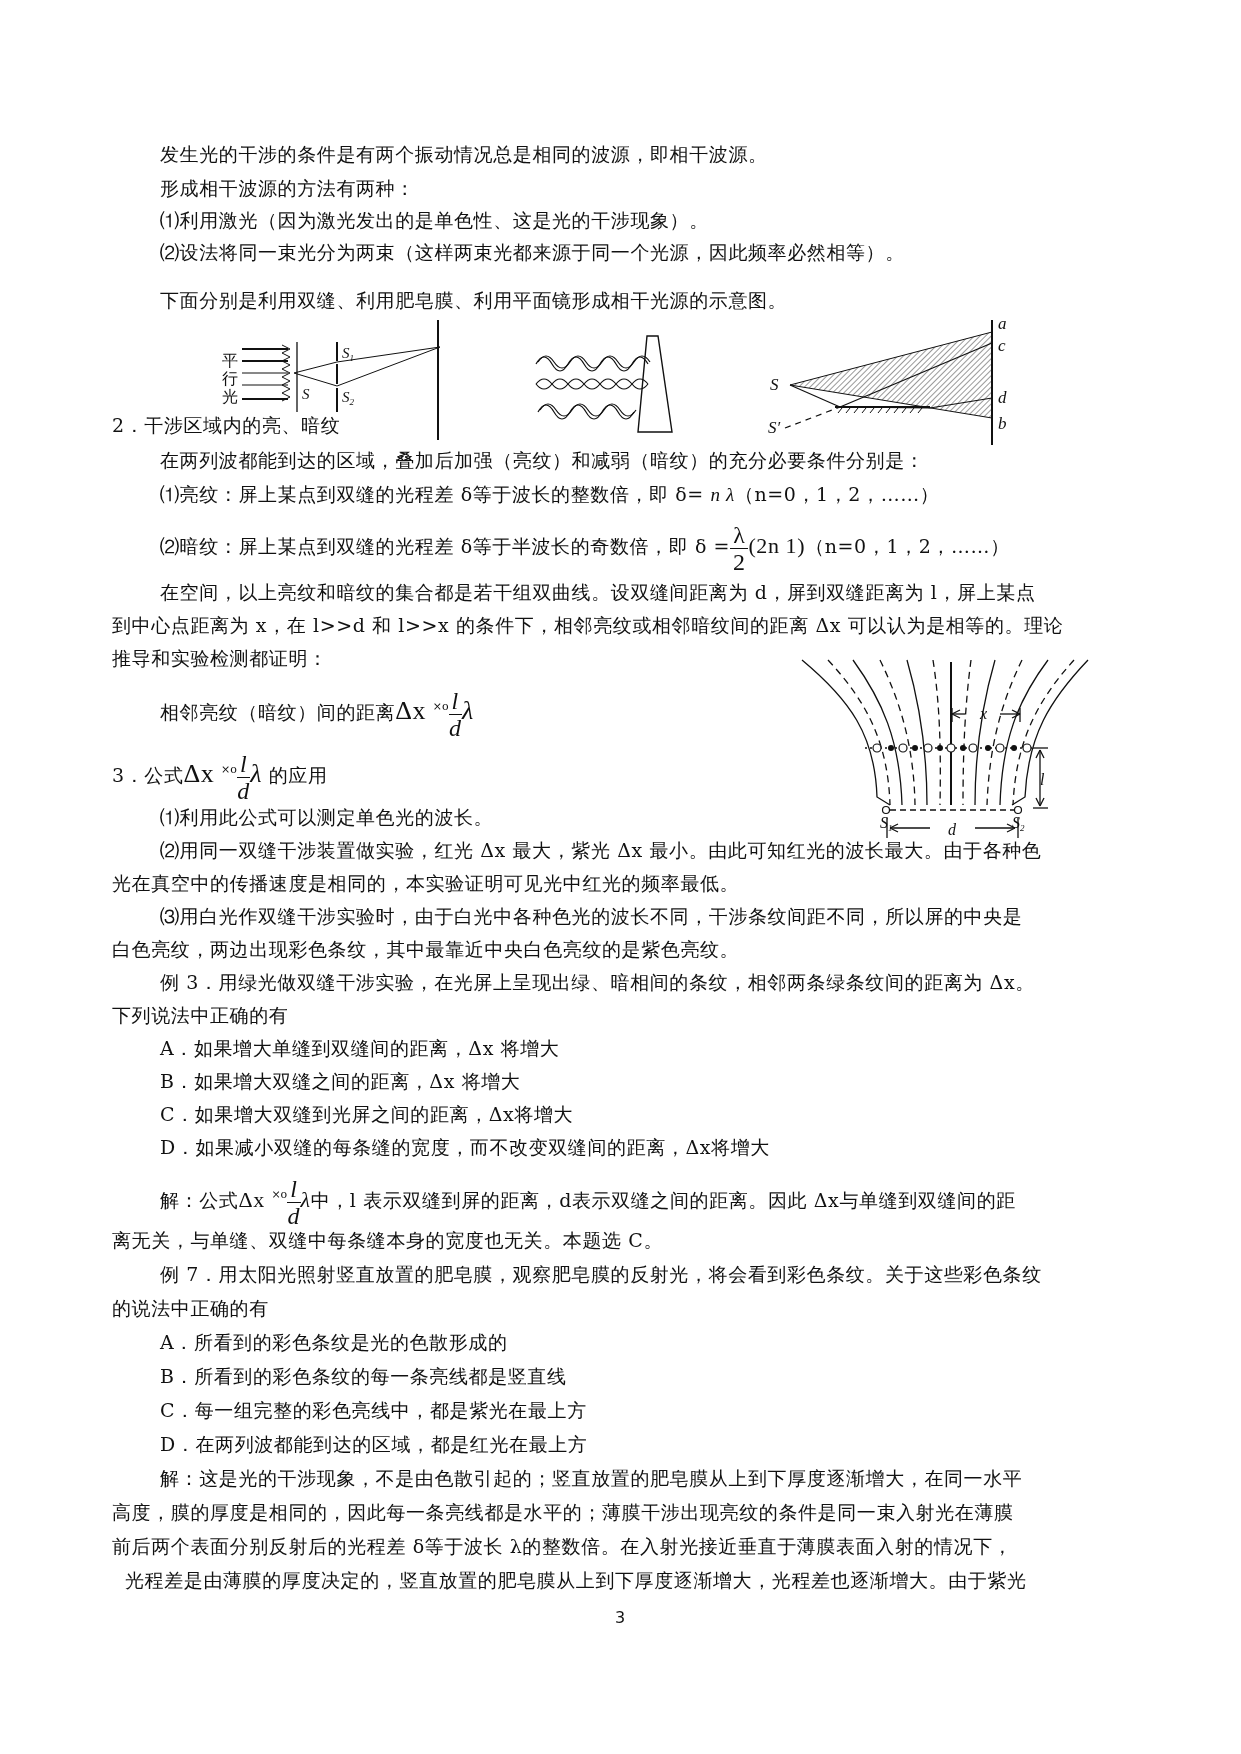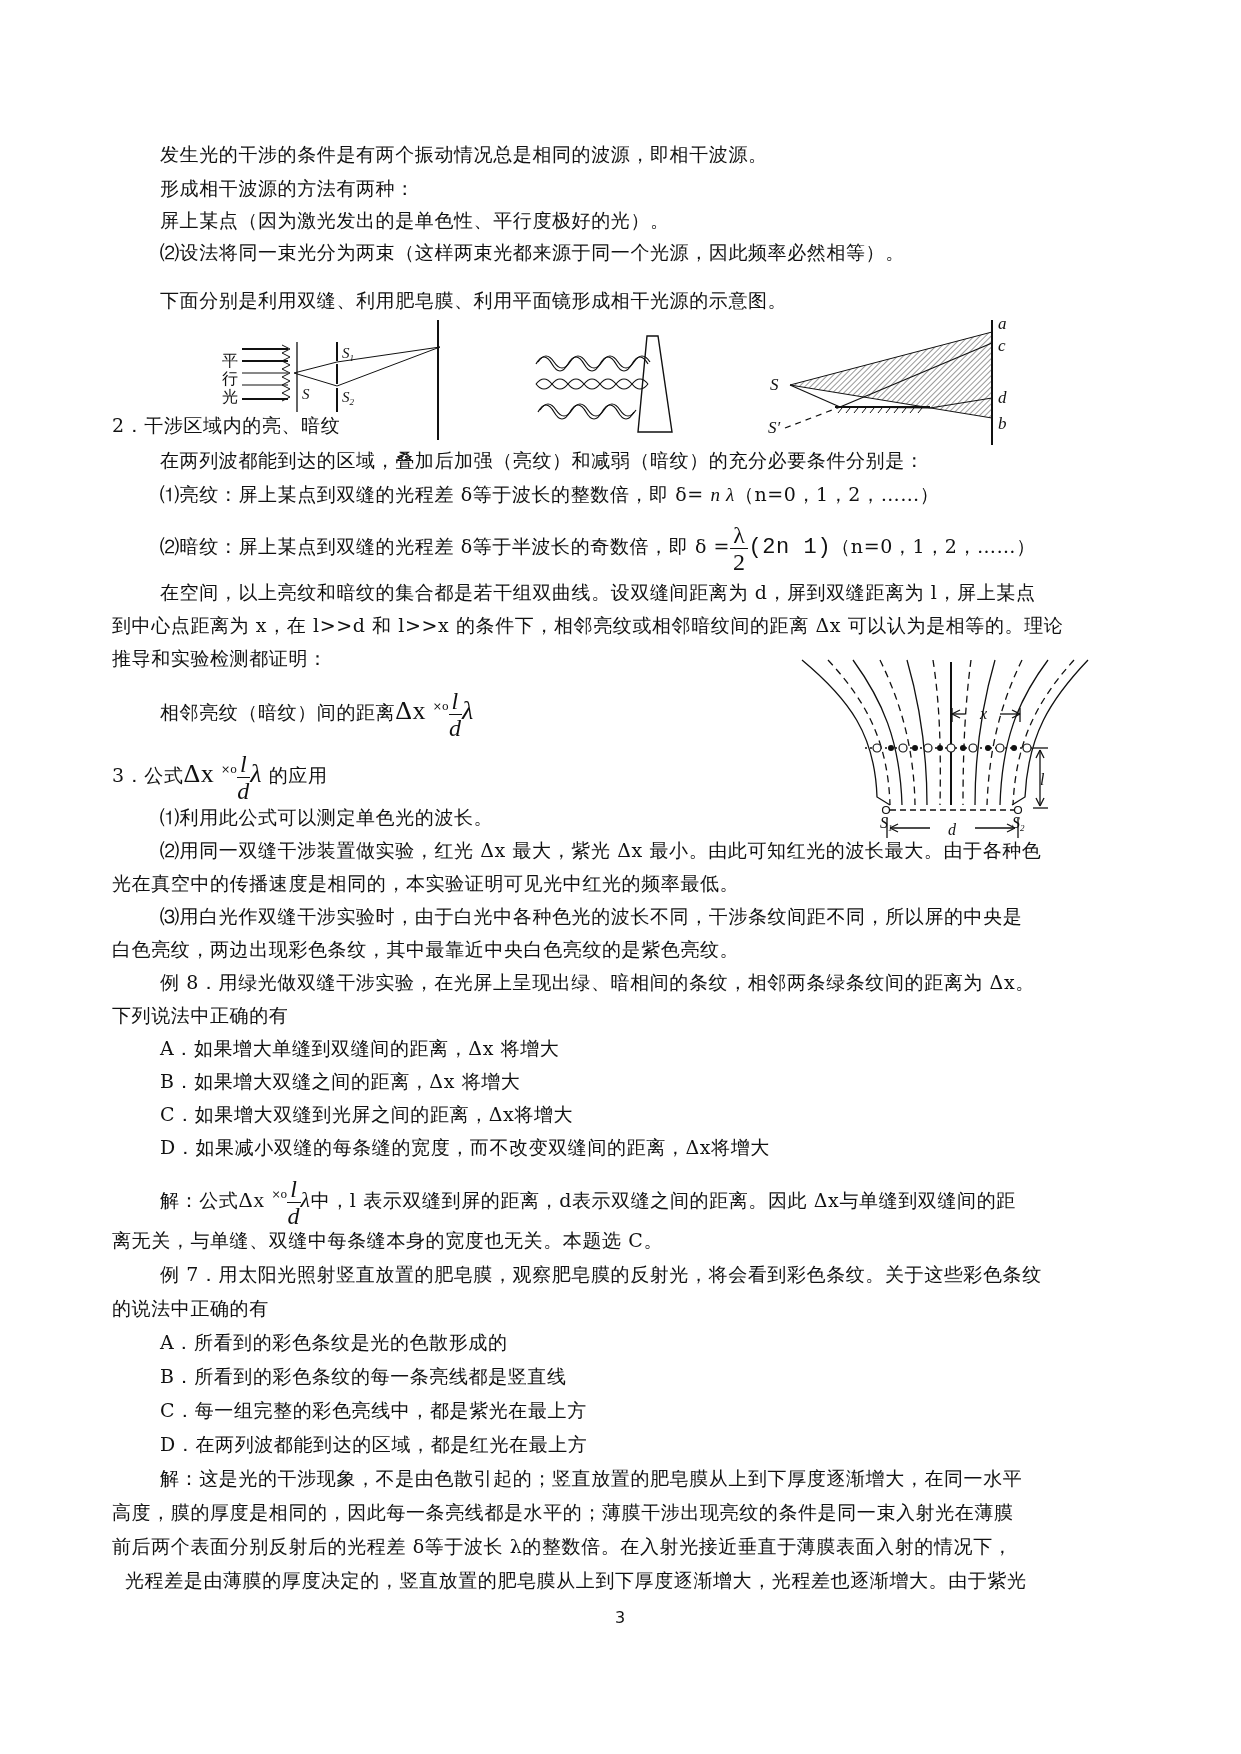--- a/index.html
+++ b/index.html
@@ -1,36 +1,36 @@
 <!DOCTYPE html>
 <html><head>
 <meta charset="utf-8">
 <style>
   html, body { margin: 0; padding: 0; background: #ffffff; }
   body { width: 1241px; height: 1754px; position: relative; overflow: hidden;
          font-family: "DejaVu Serif", "Liberation Serif", serif; color: #111; }
   .line { position: absolute; font-size: 19px; line-height: 24px; white-space: nowrap; letter-spacing: 0.6px; }
   .it { font-style: italic; font-family: "Liberation Serif", serif; }
-  .tnr { font-family: Liberation Mono, monospace; }
+  .tnr { font-family: Liberation Serif, serif; }
   .frac { display: inline-block; vertical-align: middle; text-align: center; font-family: "Liberation Serif", serif; font-style: italic; font-size: 24px; line-height: 26px; }
   .frac .num { display: block; border-bottom: 1.3px solid #111; padding: 0 3px; }
   .frac .den { display: block; }
   .frac.up { font-style: normal; }
   .bigx { font-family: "Liberation Serif", serif; font-size: 26px; }
   .approx { font-size: 11px; vertical-align: 9px; letter-spacing: 0; }
   .lam { font-family: "Liberation Serif", serif; font-style: italic; font-size: 26px; }
   svg { position: absolute; overflow: visible; }
   .pagenum { position: absolute; font-family: "DejaVu Sans", sans-serif; font-size: 16px; }
 </style>
 </head>
 <body>
 
 <div class="line" style="left:160px;top:142px;">发生光的干涉的条件是有两个振动情况总是相同的波源，即相干波源。</div>
 <div class="line" style="left:160px;top:176px;">形成相干波源的方法有两种：</div>
-<div class="line" style="left:160px;top:208px;">屏上某点（因为激光发出的是单色性、平行度极好的光）。</div>
+<div class="line" style="left:160px;top:208px;">⑴利用激光（因为激光发出的是单色性、这是光的干涉现象）。</div>
 <div class="line" style="left:160px;top:240px;">⑵设法将同一束光分为两束（这样两束光都来源于同一个光源，因此频率必然相等）。</div>
 <div class="line" style="left:160px;top:272px;margin-top:16px;">下面分别是利用双缝、利用肥皂膜、利用平面镜形成相干光源的示意图。</div>
 
 <svg style="left:190px;top:320px;" width="200" height="100">
   <g fill="#111" font-family="Liberation Serif, serif" font-size="16">
     <text x="32" y="46">平</text>
     <text x="32" y="64">行</text>
     <text x="32" y="82">光</text>
   </g>
   <g stroke="#111" stroke-width="2" fill="none">
@@ -181,21 +181,21 @@
   </g>
   <g font-family="Liberation Serif, serif" font-style="italic" font-size="16" fill="#111">
     <text x="190" y="69">x</text>
     <text x="250" y="135">l</text>
     <text x="158" y="185">d</text>
     <text x="90" y="178"><tspan>S</tspan><tspan font-size="9" dy="3">1</tspan></text>
     <text x="222" y="178"><tspan>S</tspan><tspan font-size="9" dy="3">2</tspan></text>
   </g>
 </svg>
 
-<div class="line" style="left:160px;top:970px;">例 8．用绿光做双缝干涉实验，在光屏上呈现出绿、暗相间的条纹，相邻两条绿条纹间的距离为 Δx。</div>
+<div class="line" style="left:160px;top:970px;">例 3．用绿光做双缝干涉实验，在光屏上呈现出绿、暗相间的条纹，相邻两条绿条纹间的距离为 Δx。</div>
 <div class="line" style="left:112px;top:1003px;">下列说法中正确的有</div>
 <div class="line" style="left:160px;top:1036px;">A．如果增大单缝到双缝间的距离，Δx 将增大</div>
 <div class="line" style="left:160px;top:1069px;">B．如果增大双缝之间的距离，Δx 将增大</div>
 <div class="line" style="left:160px;top:1102px;">C．如果增大双缝到光屏之间的距离，Δx将增大</div>
 <div class="line" style="left:160px;top:1135px;">D．如果减小双缝的每条缝的宽度，而不改变双缝间的距离，Δx将增大</div>
 <div class="line" style="left:160px;top:1164px;height:62px;line-height:62px;"><span>解：公式</span><span class="bigx" style="font-size:22px;">Δx</span> <span class="approx">×o</span><span class="frac"><span class="num">l</span><span class="den">d</span></span><span class="lam" style="font-size:22px;">λ</span><span>中，l 表示双缝到屏的距离，d表示双缝之间的距离。因此 Δx与单缝到双缝间的距</span></div>
 <div class="line" style="left:112px;top:1228px;">离无关，与单缝、双缝中每条缝本身的宽度也无关。本题选 C。</div>
 
 <div class="line" style="left:160px;top:1262px;">例 7．用太阳光照射竖直放置的肥皂膜，观察肥皂膜的反射光，将会看到彩色条纹。关于这些彩色条纹</div>
 <div class="line" style="left:112px;top:1296px;">的说法中正确的有</div>

